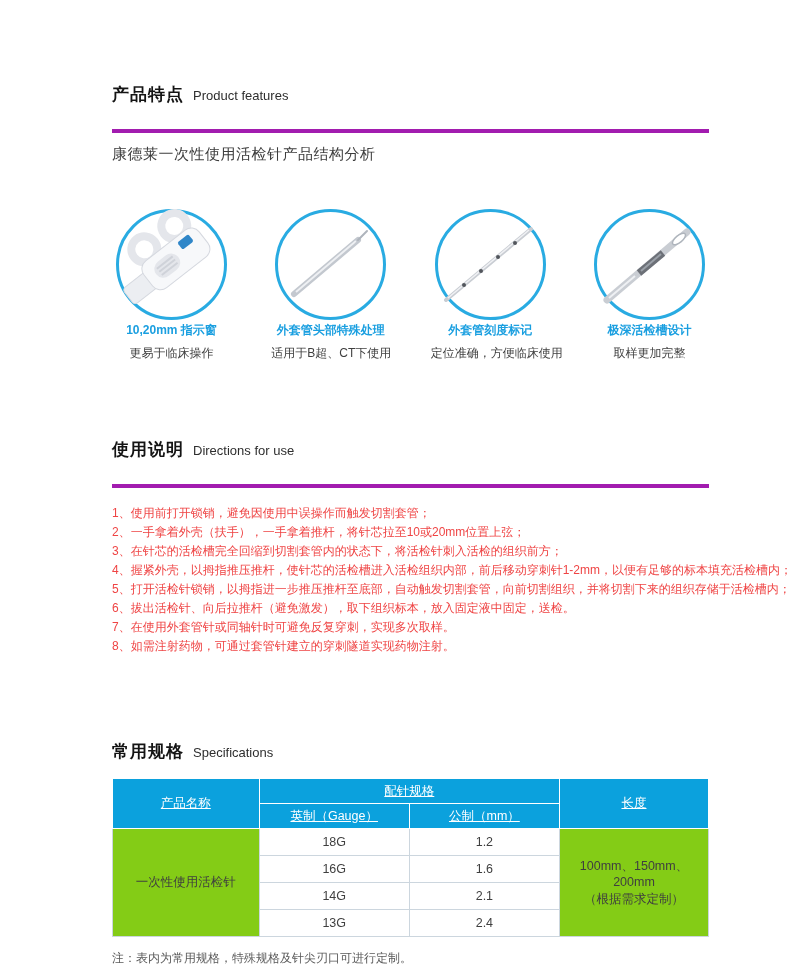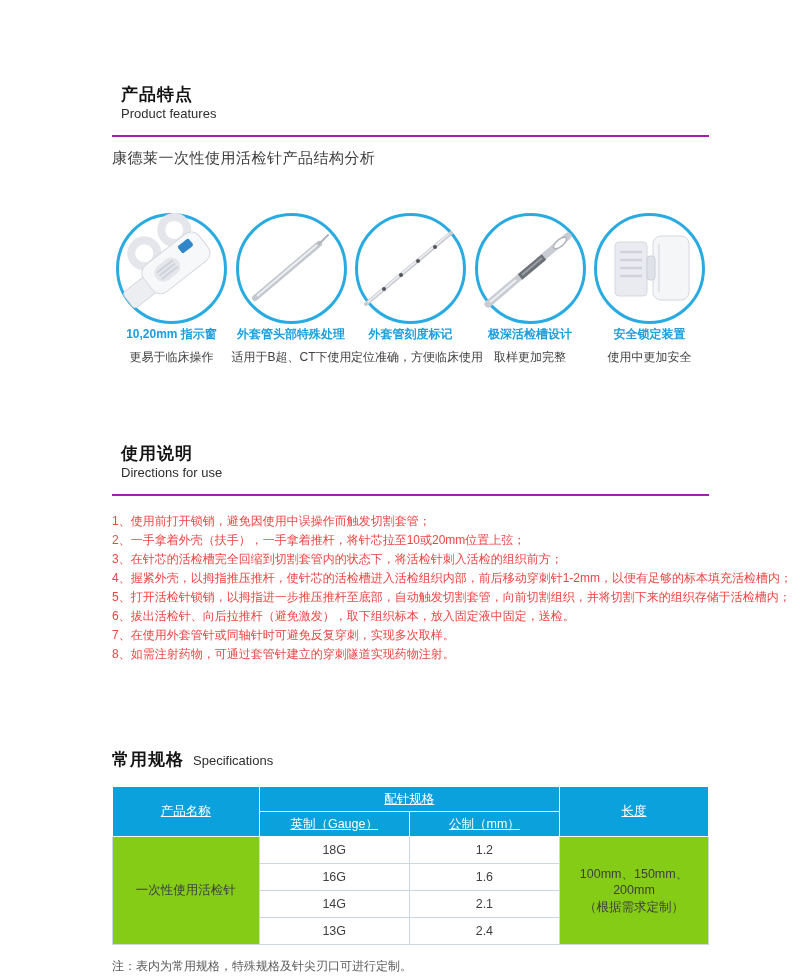--- a/index.html
+++ b/index.html
@@ -6,21 +6,21 @@
   html,body { background:#ffffff; }
   body {
     width:800px; height:977px; position:relative; overflow:hidden;
     font-family:"Liberation Sans","DejaVu Sans",sans-serif;
     -webkit-font-smoothing:antialiased;
   }
   .content { margin-left:112px; width:597px; padding-top:83px; }
 
   
   .sec-head { display:flex; align-items:baseline; }
-  .sec-head.underlined { border-bottom:2px solid #a21caf; padding-bottom:14px;flex-direction:column; }
+  .sec-head.underlined { border-bottom:4px solid #a21caf; padding-bottom:23px; }
   .sec-head .zh { font-size:17px; font-weight:bold; color:#141414; letter-spacing:1px; }
   .sec-head .en { font-size:13px; color:#2e2e2e; margin-left:9px; }
 
   .subtitle { margin-top:12px; font-size:15px; color:#3c3c3c; letter-spacing:0.5px; }
 
   
   .features { margin-top:44px; display:flex; justify-content:space-between; }
   .feature { width:119px; text-align:center; }
   .feature .circle-wrap { width:113px; height:113px; margin:0 auto; }
   .feature .cap-title { margin-top:1px; font-size:12px; font-weight:bold; color:#1a9fe0; white-space:nowrap; }
@@ -121,37 +121,20 @@
             <line x1="46" y1="65" x2="70" y2="45" stroke="#6c7077" stroke-width="7"></line>
             <line x1="48" y1="63" x2="68" y2="46" stroke="#9aa0a8" stroke-width="2"></line>
             <ellipse cx="86" cy="31" rx="8" ry="3.5" transform="rotate(-40 86 31)" fill="#ffffff" stroke="#aeb4bc" stroke-width="1.5"></ellipse>
             <line x1="16" y1="90" x2="42" y2="68" stroke="#eef0f3" stroke-width="2"></line>
           </svg>
         </div>
         <div class="cap-title">极深活检槽设计</div>
         <div class="cap-desc">取样更加完整</div>
       </div>
 
-      <div class="feature">
-        <div class="circle-wrap">
-          <svg width="113" height="113" viewBox="0 0 113 113">
-            <circle cx="56.5" cy="56.5" r="54" fill="#ffffff" stroke="#29abe2" stroke-width="3"></circle>
-            <rect x="60" y="24" width="36" height="64" rx="8" fill="#f5f6f8" stroke="#d5d8df" stroke-width="1"></rect>
-            <rect x="22" y="30" width="32" height="54" rx="4" fill="#e9ebf0" stroke="#d5d8df" stroke-width="1"></rect>
-            <line x1="27" y1="40" x2="49" y2="40" stroke="#d0d3da" stroke-width="2.5"></line>
-            <line x1="27" y1="48" x2="49" y2="48" stroke="#d0d3da" stroke-width="2.5"></line>
-            <line x1="27" y1="56" x2="49" y2="56" stroke="#d0d3da" stroke-width="2.5"></line>
-            <line x1="27" y1="64" x2="49" y2="64" stroke="#d0d3da" stroke-width="2.5"></line>
-            <rect x="54" y="44" width="8" height="24" rx="3" fill="#dfe2e8" stroke="#cdd0d7" stroke-width="1"></rect>
-            <line x1="66" y1="32" x2="66" y2="80" stroke="#e3e5ea" stroke-width="2"></line>
-          </svg>
-        </div>
-        <div class="cap-title">安全锁定装置</div>
-        <div class="cap-desc">使用中更加安全</div>
-      </div>
 
     </div>
   </section>
 
   <section class="directions">
     <div class="sec-head underlined">
       <span class="zh">使用说明</span>
       <span class="en">Directions for use</span>
     </div>
     <div class="steps">

